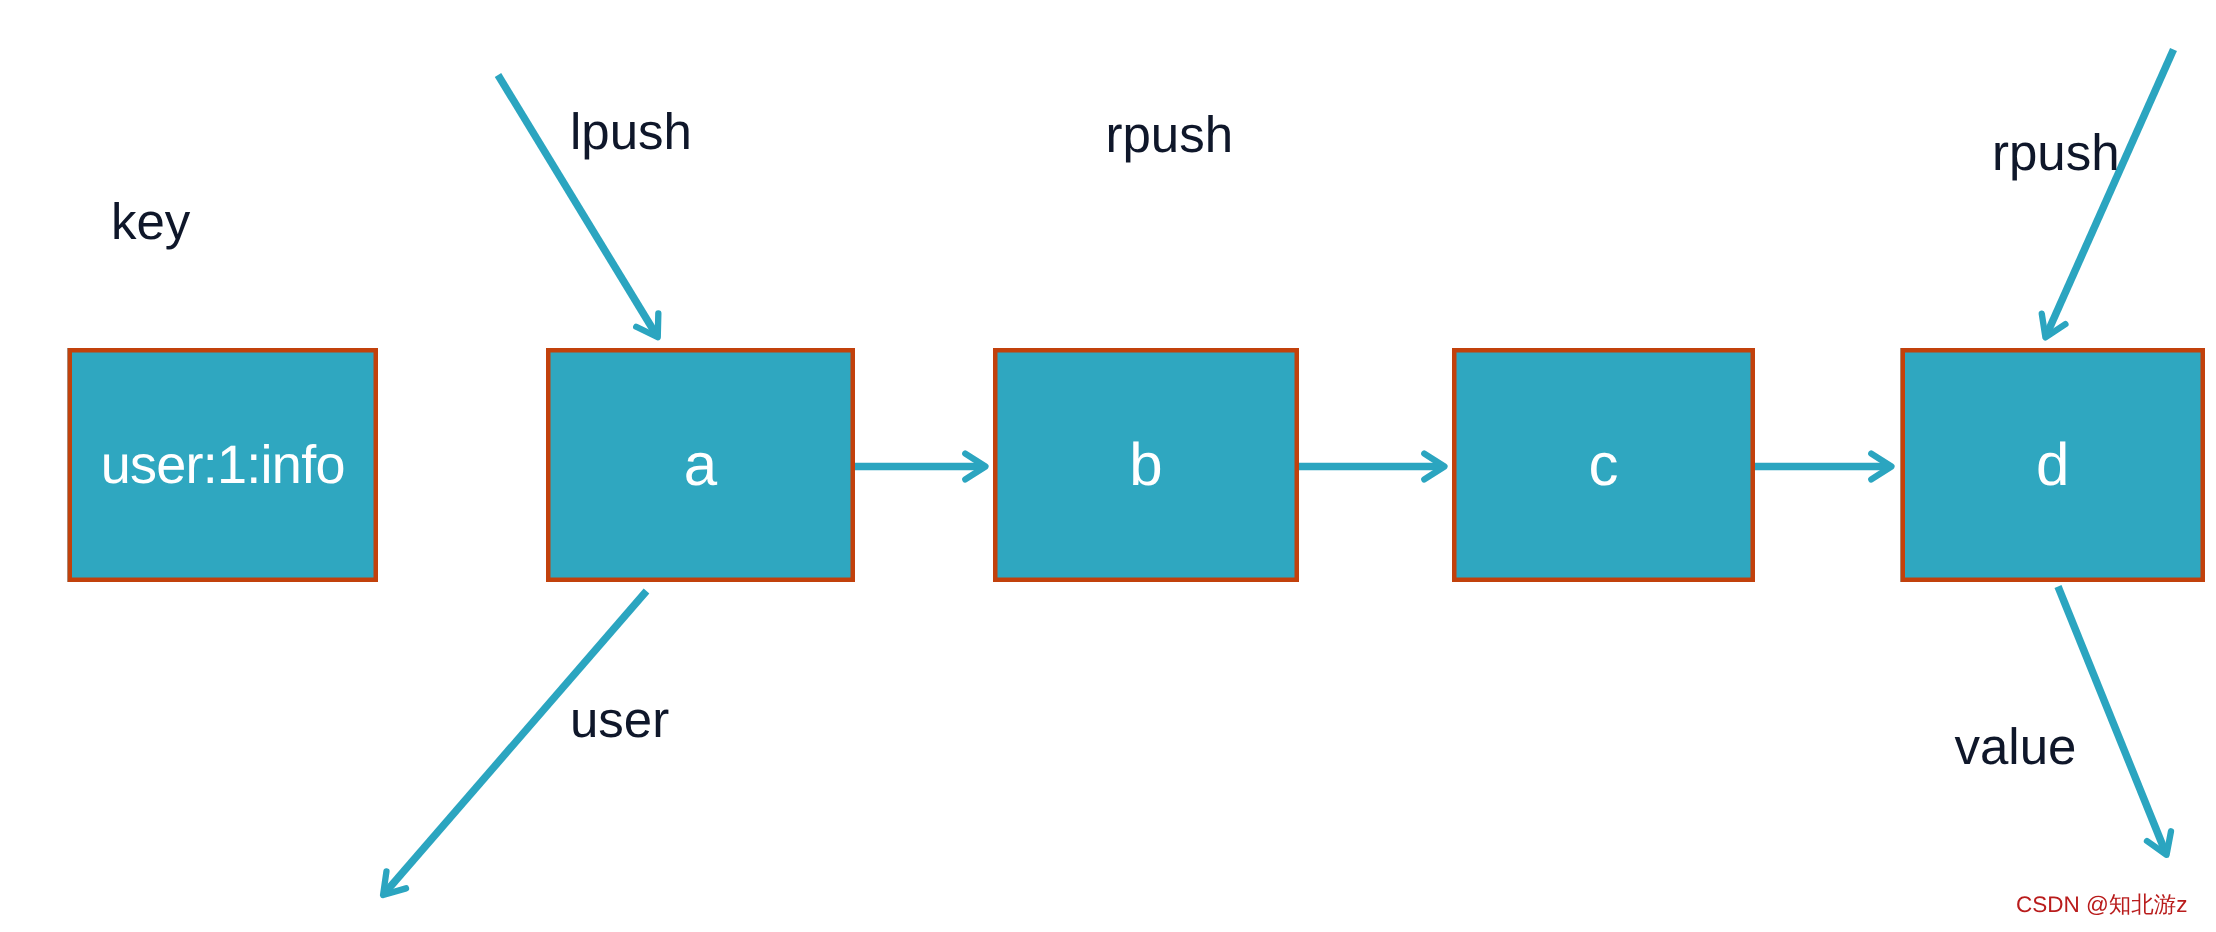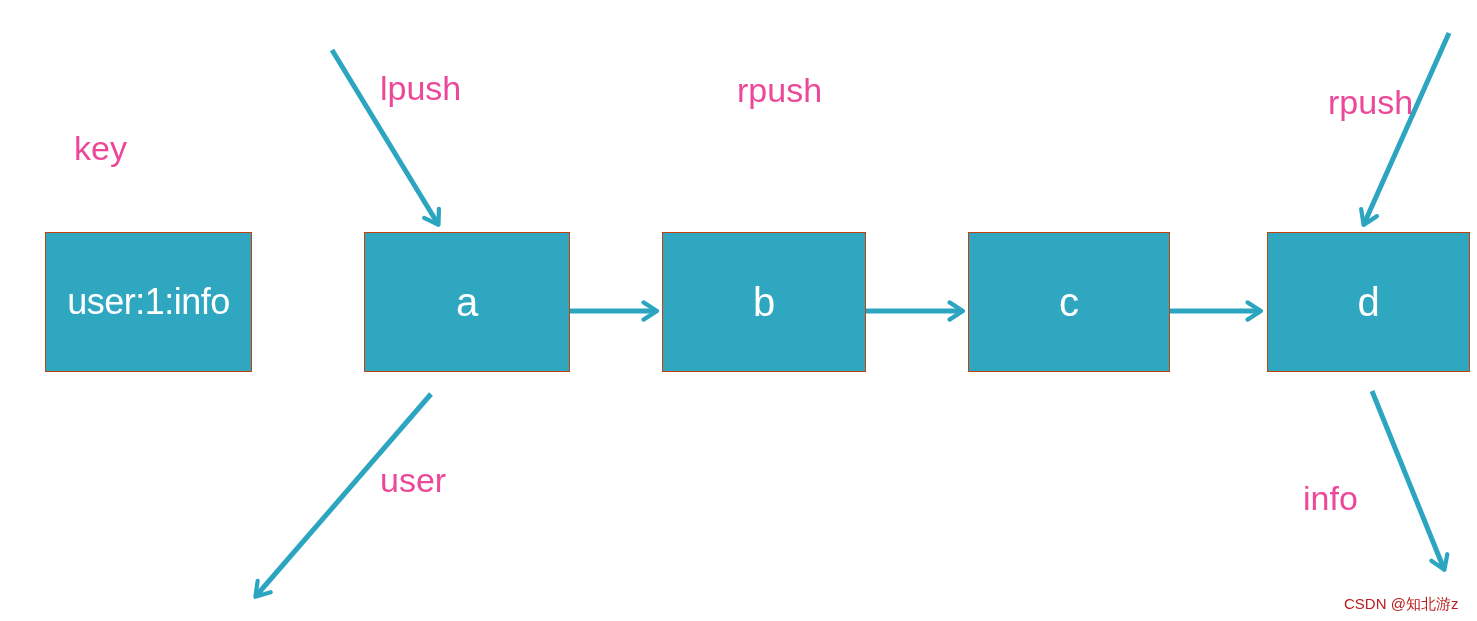--- a/index.html
+++ b/index.html
@@ -19,41 +19,41 @@
     position: absolute;
     left: 0;
     top: 0;
     width: 1477px;
     height: 621px;
     pointer-events: none;
   }
   .node {
     position: absolute;
     top: 232px;
-    height: 140px;
+    height: 156px;
     background: #2FA7C0;
-    border: 1px solid #c2410c;
+    border: 3px solid #c2410c;
     box-sizing: border-box;
     display: flex;
     align-items: center;
     justify-content: center;
     color: #ffffff;
   }
   .node .node-text {
     font-size: 40px;
     line-height: 1;
   }
   .key-box-text {
     font-size: 36px;
     line-height: 1;
     letter-spacing: -0.5px;
   }
   .diagram-label {
     position: absolute;
-    color: #ec4899;
+    color: #0f172a;
     font-size: 34px;
     line-height: 1.1;
     white-space: nowrap;
   }
   .watermark {
     position: absolute;
     left: 1344px;
     top: 595px;
     color: #b91c1c;
     font-size: 15px;
@@ -102,21 +102,21 @@
   <div class="diagram-label label-key">key</div>
 
   <div class="diagram-label label-lpush">lpush</div>
 
   <div class="diagram-label label-value">rpush</div>
 
   <div class="diagram-label label-rpush">rpush</div>
 
   <div class="diagram-label label-lpop">user</div>
 
-  <div class="diagram-label label-rpop">info</div>
+  <div class="diagram-label label-rpop">value</div>
 
   <div class="node key-box">
     <span class="key-box-text">user:1:info</span>
   </div>
 
   <div class="node node-a">
     <span class="node-text">a</span>
   </div>
   <div class="node node-b">
     <span class="node-text">b</span>

